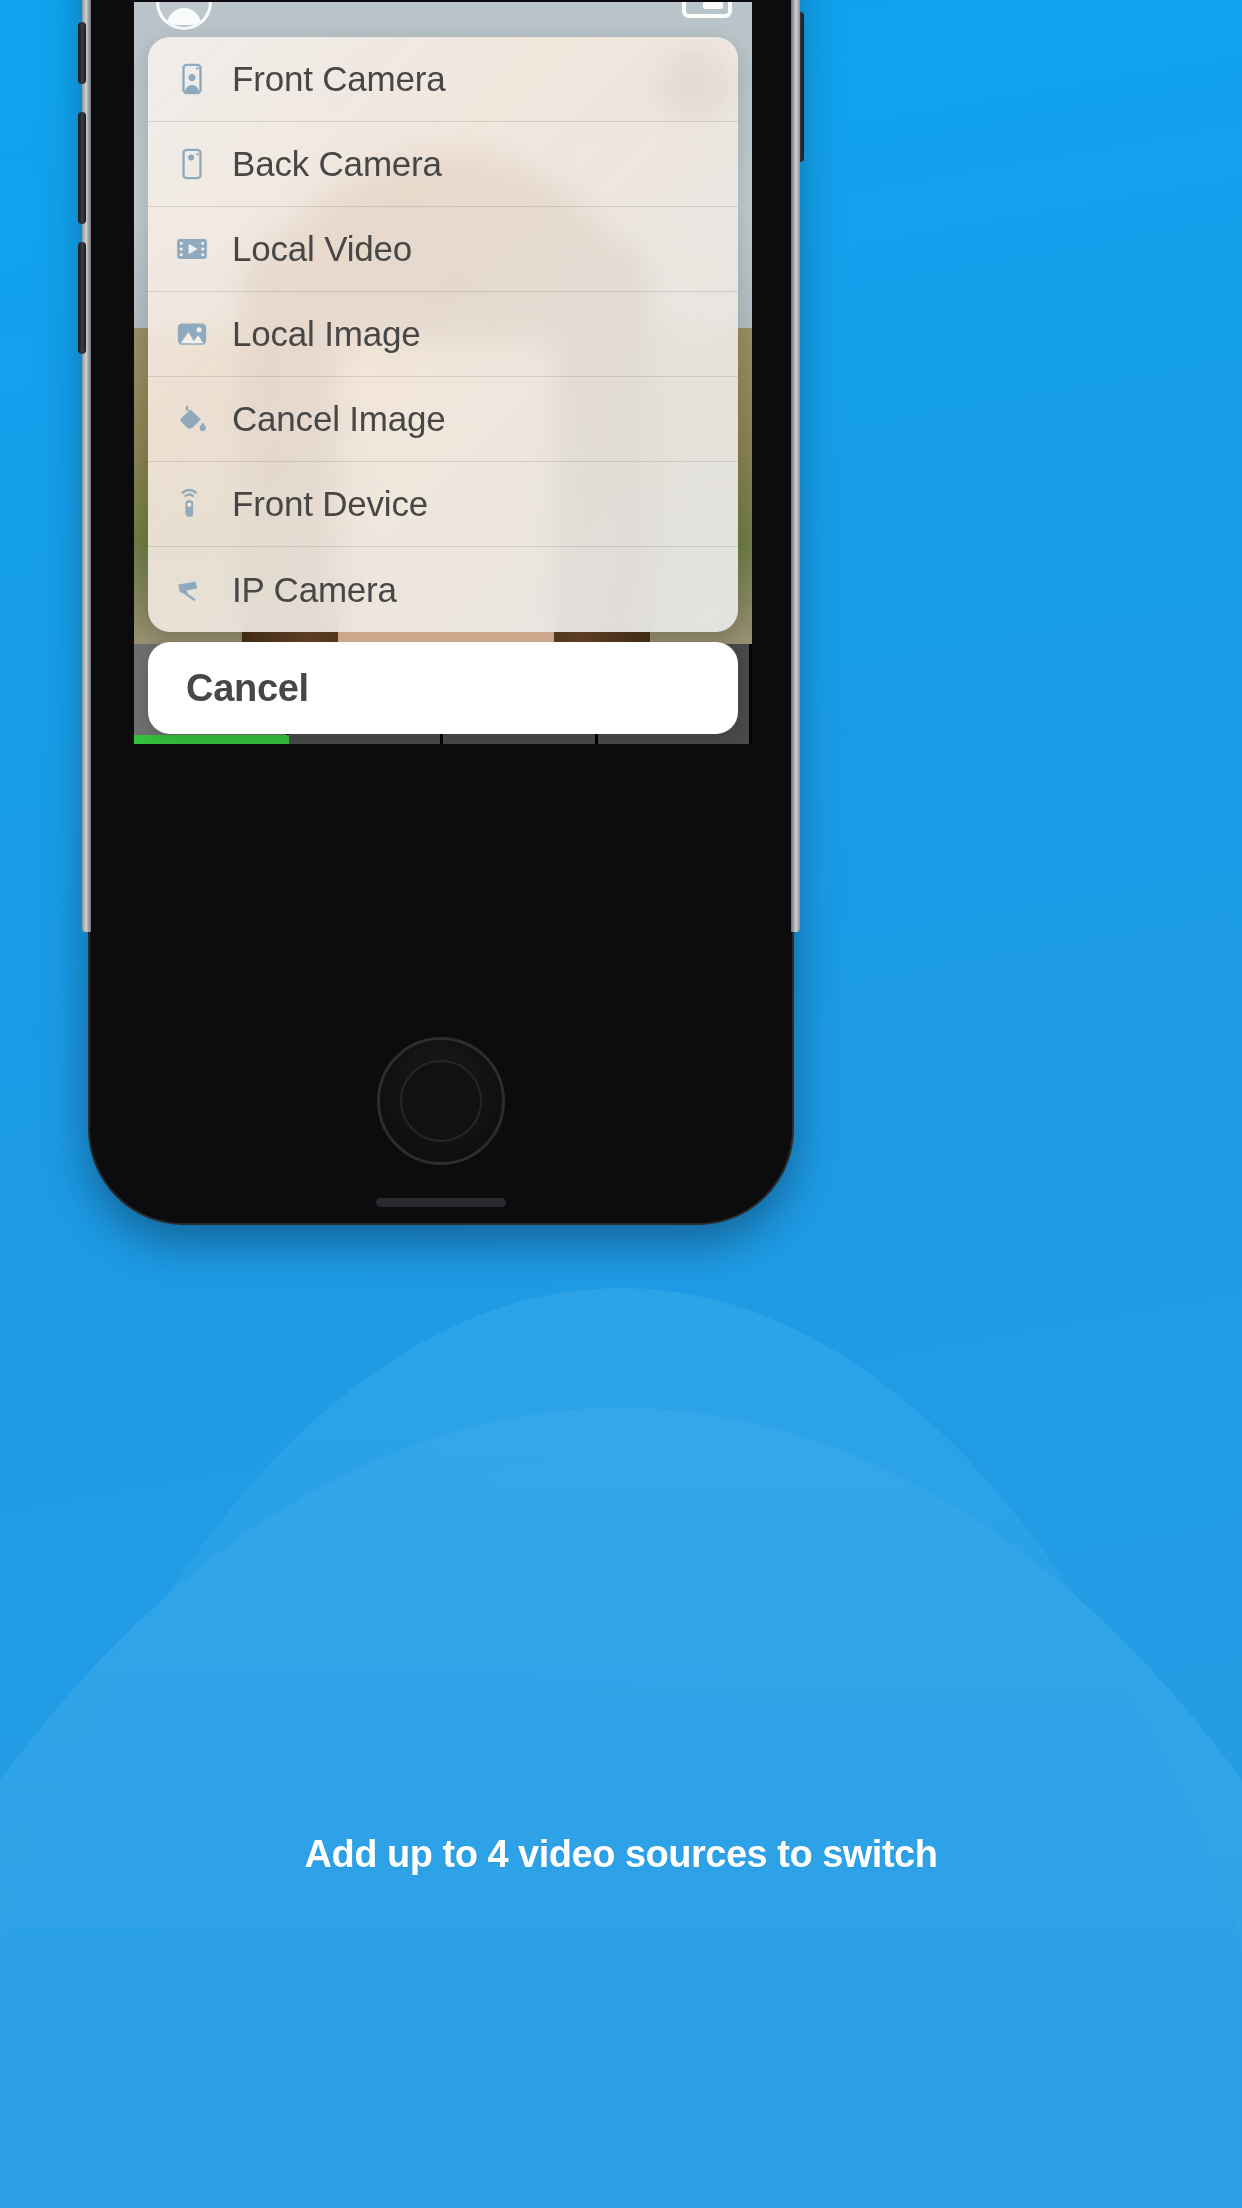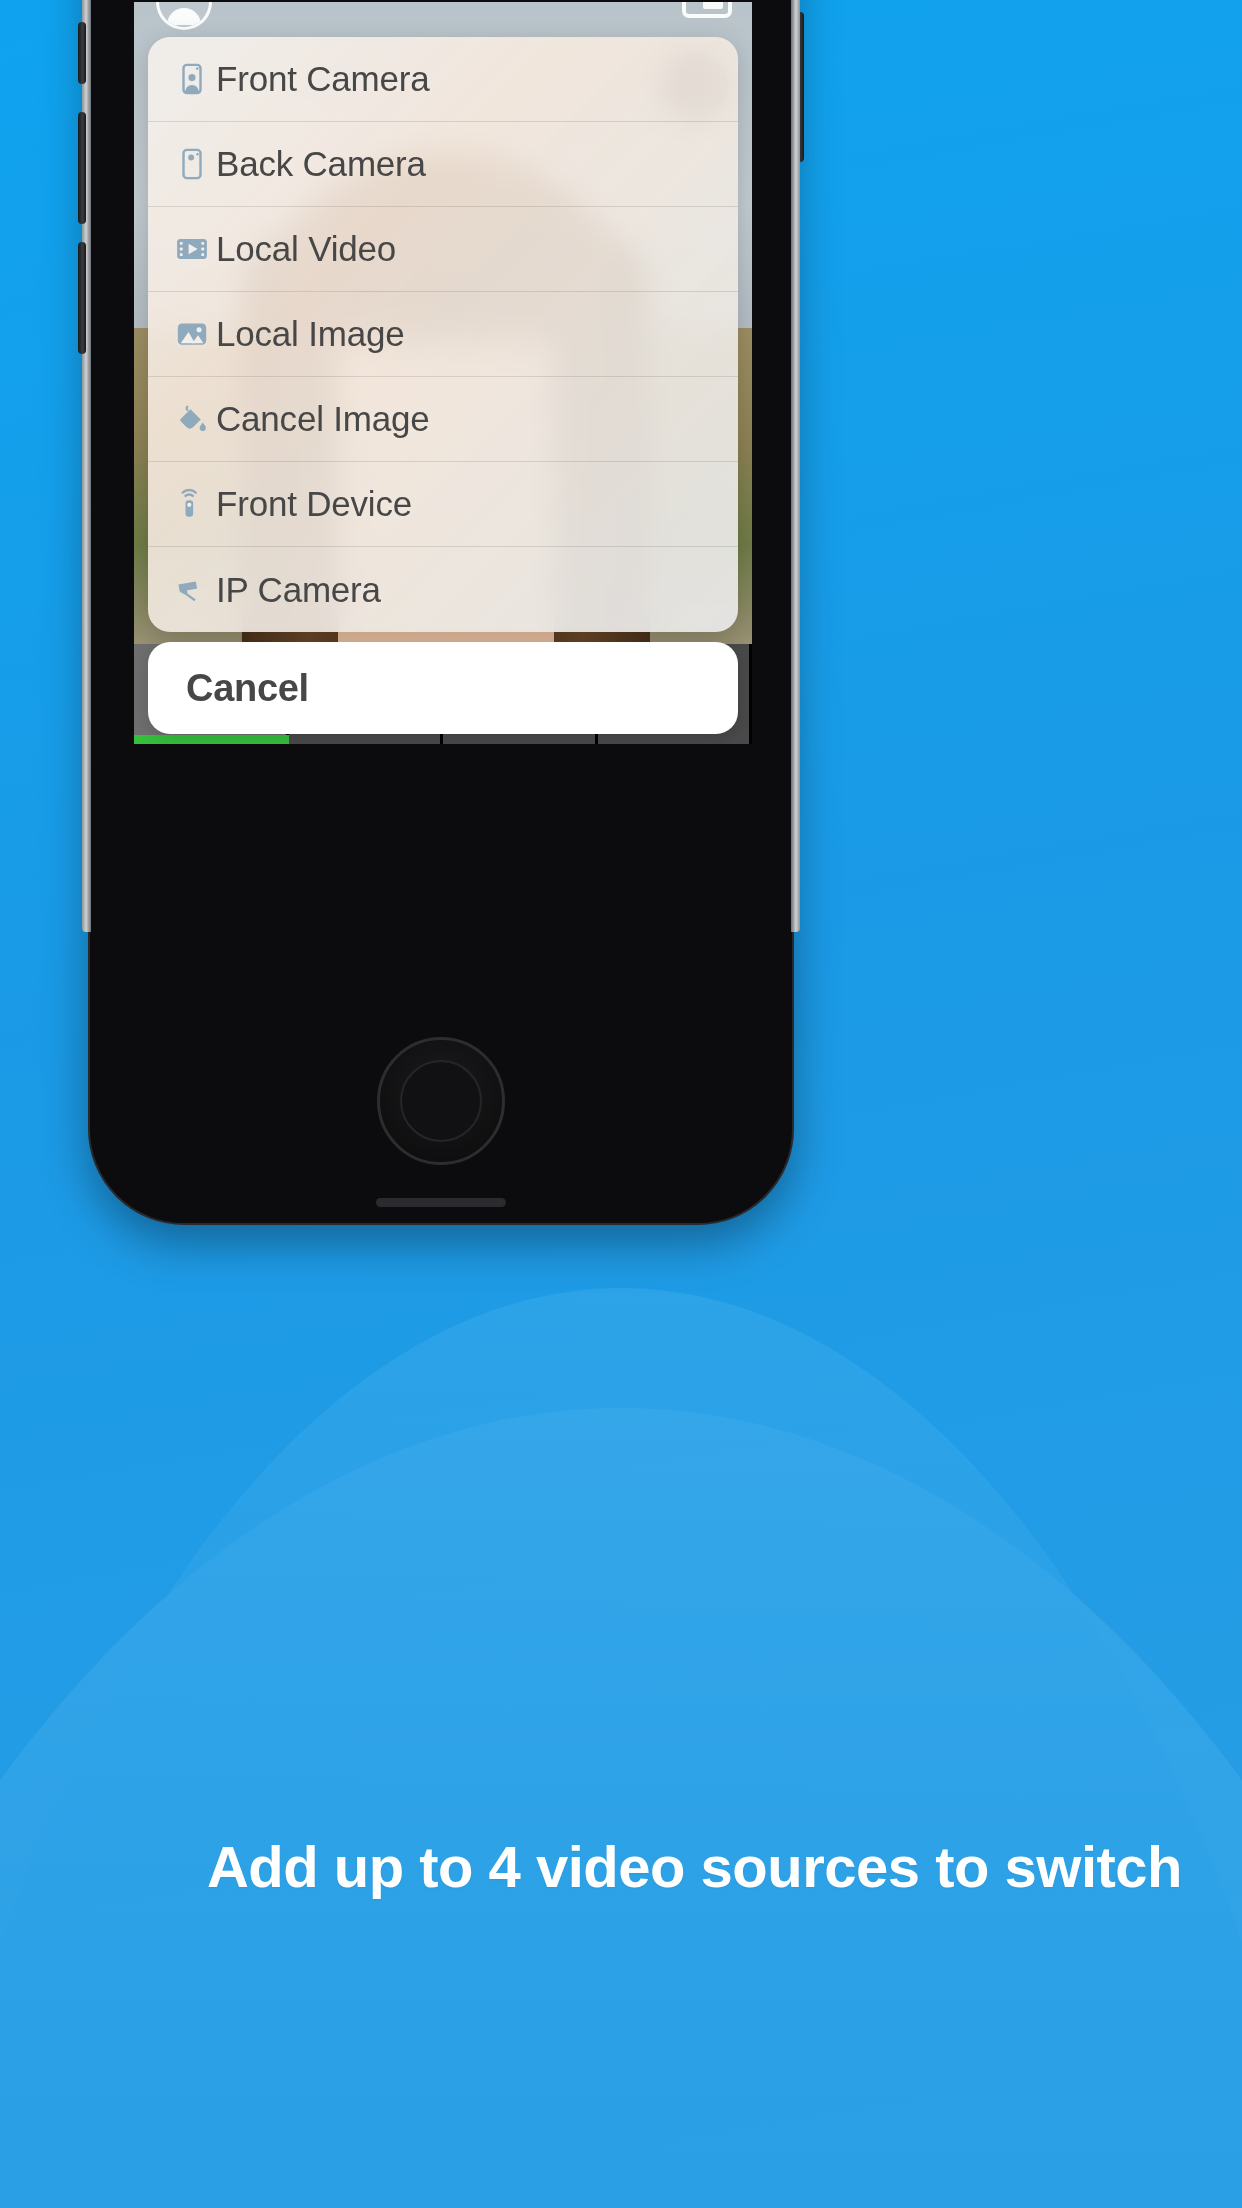--- a/index.html
+++ b/index.html
@@ -167,21 +167,21 @@
     box-shadow:0 6px 26px rgba(0,0,0,.18);
   }
   .sheet-row{
     height:85px; display:flex; align-items:center; padding:0 0 0 20px;
     border-bottom:1px solid rgba(120,115,110,.22);
   }
   .sheet-row:last-child{ border-bottom:none; }
   .sheet-ico{ width:48px; display:flex; align-items:center; justify-content:center; }
   .sheet-ico svg{ width:34px; height:34px; }
   .sheet-label{
-    font-size:35px; color:#474747; letter-spacing:-.2px; 
+    font-size:35px; color:#474747; letter-spacing:-.2px; margin-left:16px;
   }
   .cancel-btn{
     position:absolute; left:14px; right:14px; bottom:10px; height:92px;
     background:#fff; border-radius:22px;
     display:flex; align-items:center; padding-left:38px;
     box-shadow:0 4px 18px rgba(0,0,0,.16);
   }
   .cancel-label{ font-size:38px; color:#474747; font-weight:bold; letter-spacing:-.3px; }
 
   
@@ -196,22 +196,22 @@
     background:#111113; border:2px solid #26262a;
   }
   .bottom-notch{
     position:absolute; left:50%; transform:translateX(-50%); bottom:16px;
     width:130px; height:9px; border-radius:6px; background:#2b2b2f;
   }
 
   
   #caption{
     position:absolute; left:0; right:0; top:1830px;
-    text-align:right; color:#ffffff;
-    font-size:58px; font-weight:bold; line-height:1.28; letter-spacing:-.5px;
+    text-align:center; color:#ffffff;
+    font-size:38px; font-weight:bold; line-height:1.28; letter-spacing:-.5px;
     padding:0 60px;
     text-shadow:0 1px 2px rgba(0,0,0,.06);
   }
 </style>
 </head>
 <body>
 
 <div id="bg-wrap">
   <div class="bg-base"></div>
   <div class="bg-swoosh2"></div>

